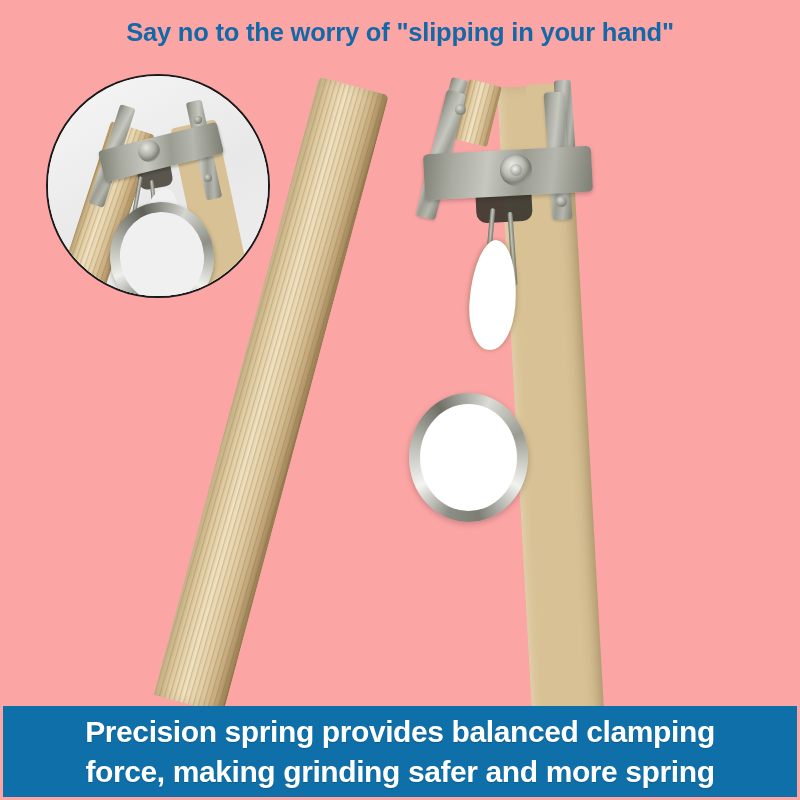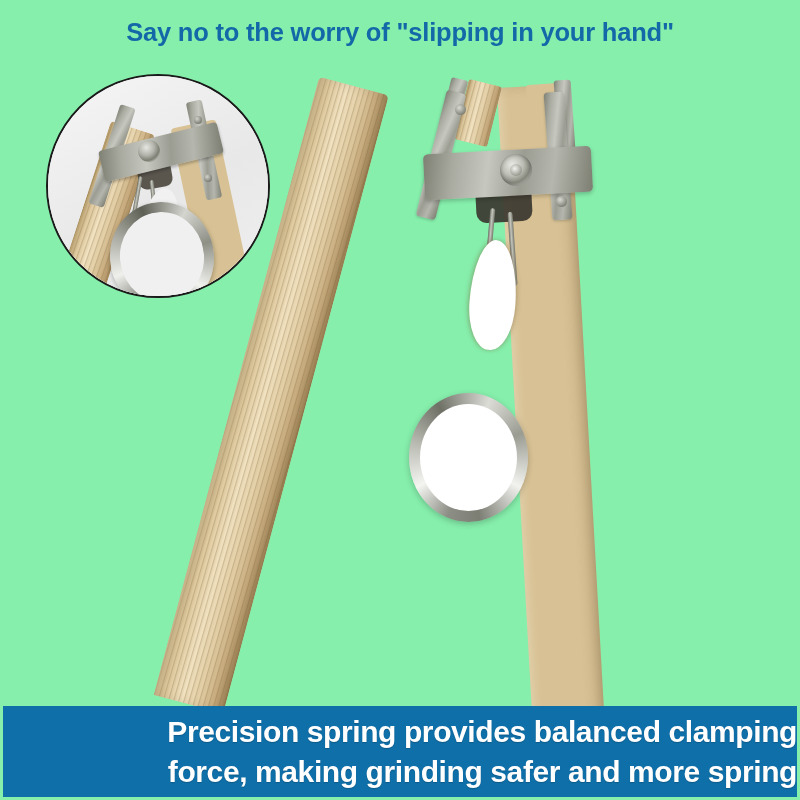--- a/index.html
+++ b/index.html
@@ -4,21 +4,21 @@
 <style>
   html, body {
     margin: 0;
     padding: 0;
     background: #ffffff;
   }
   #page {
     position: relative;
     width: 800px;
     height: 800px;
-    background: #86efac;
+    background: #fca5a5;
     overflow: hidden;
     font-family: "Liberation Sans", sans-serif;
   }
 
   
   #headline {
     position: absolute;
     top: 18px;
     left: 0;
     width: 800px;
@@ -33,21 +33,21 @@
   
   #banner {
     position: absolute;
     left: 3px;
     top: 706px;
     width: 794px;
     height: 91px;
     background: #0f6fa8;
     display: flex;
     flex-direction: column;
-    align-items: flex-end;
+    align-items: center;
     justify-content: center;
   }
   .banner-line {
     color: #ffffff;
     font-size: 30px;
     font-weight: bold;
     line-height: 40px;
     letter-spacing: -0.4px;
     white-space: nowrap;
     text-shadow: 0 1px 1px rgba(0,0,0,0.18);

